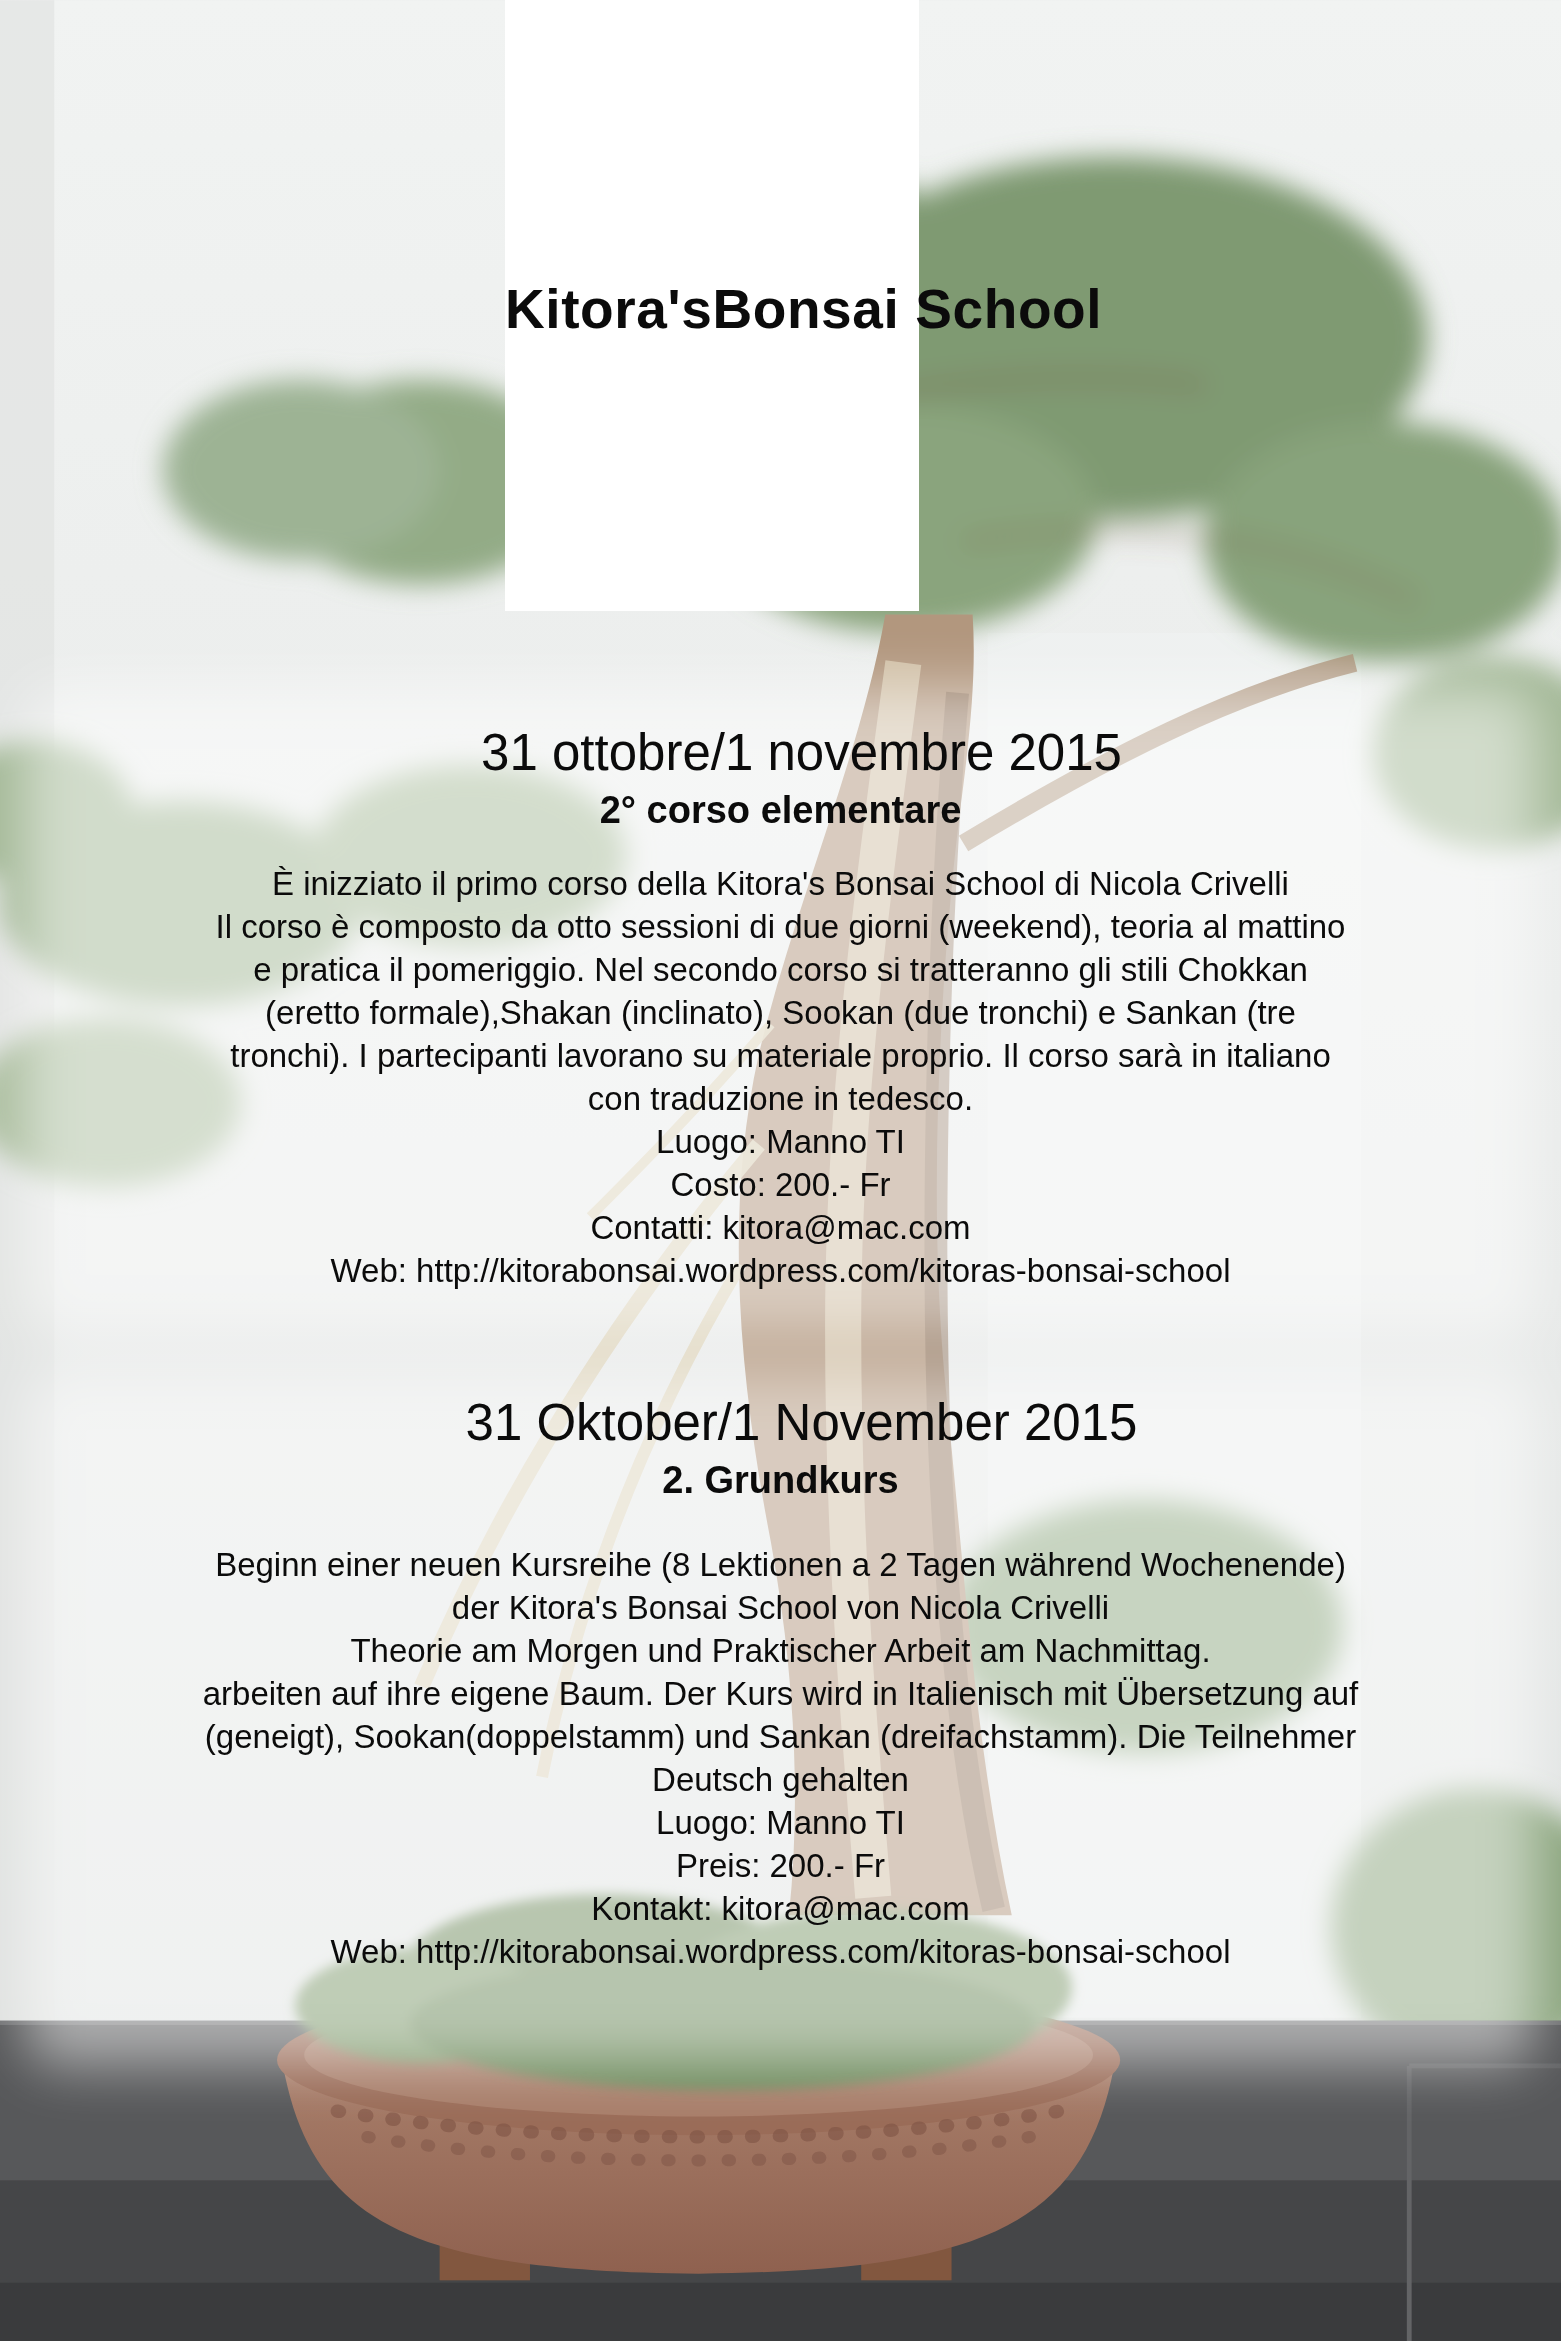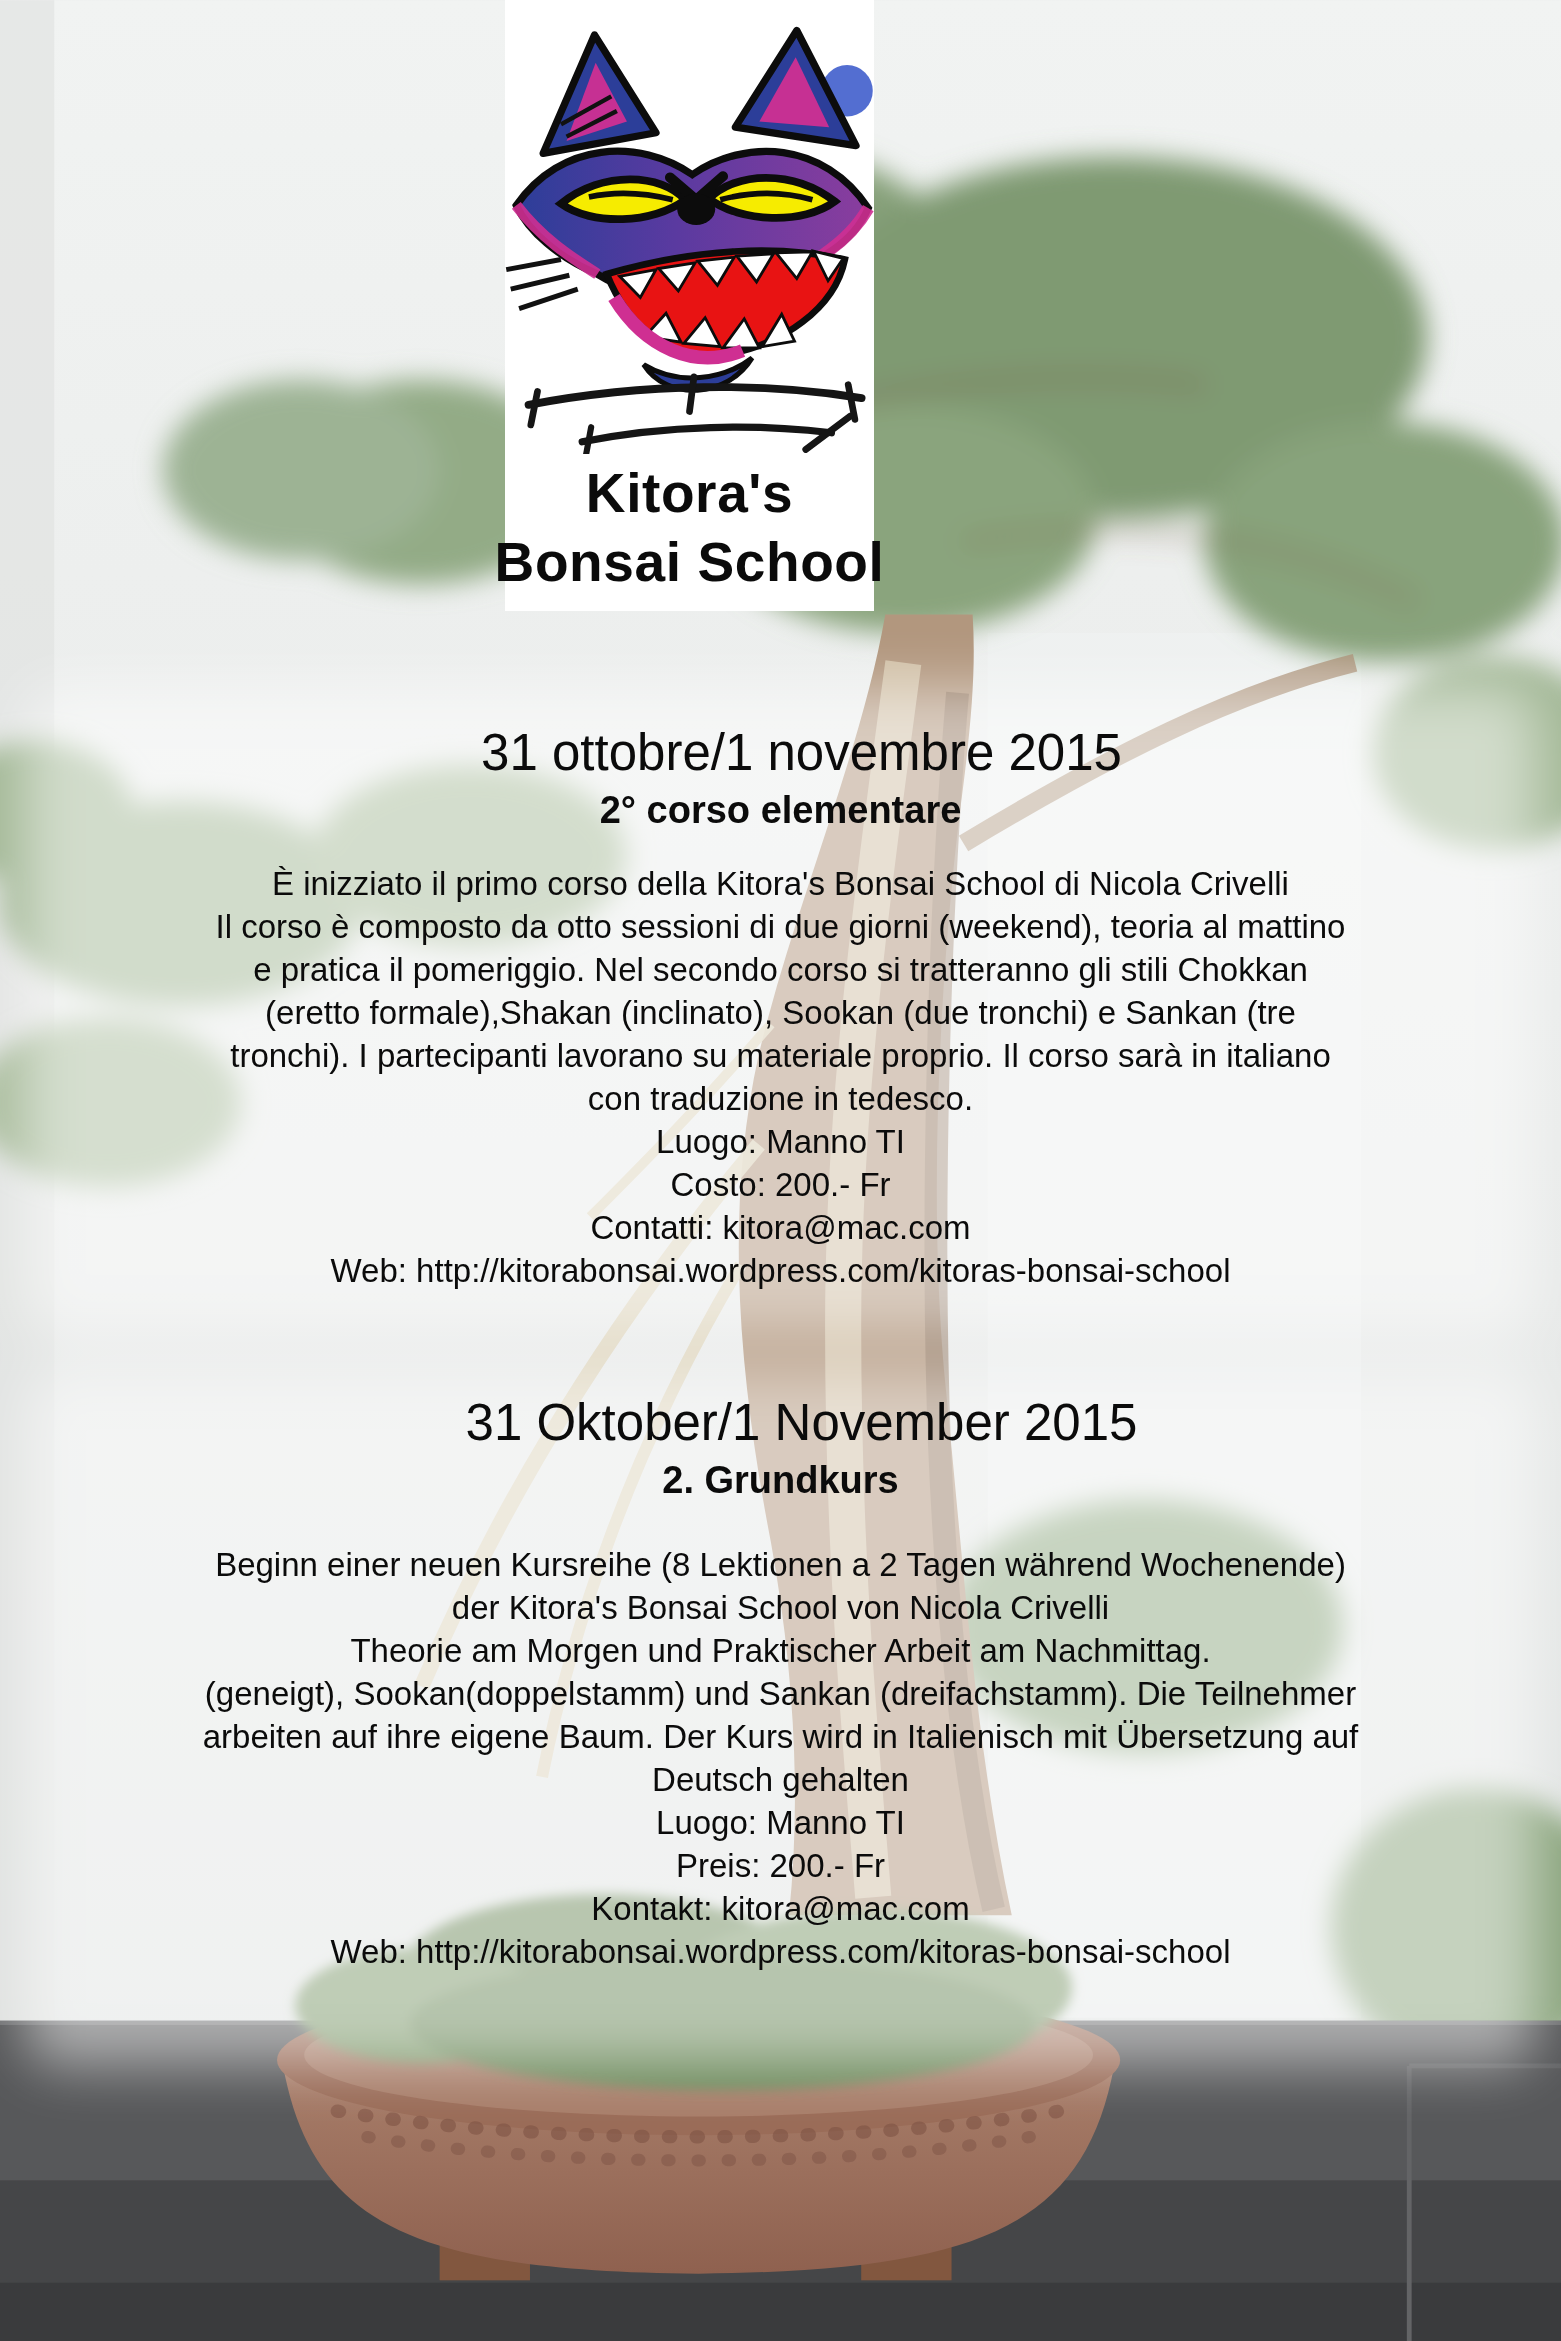--- a/index.html
+++ b/index.html
@@ -6,23 +6,23 @@
   .poster{
     position:relative;
     width:1561px;height:2342px;
     overflow:hidden;
     background:#eaecec;
     color:#0b0b0b;
     font-family:"Liberation Sans","DejaVu Sans",sans-serif;
   }
   .photo{position:absolute;left:0;top:0;width:1561px;height:2342px;}
   .logo-box{
-    position:absolute;left:505px;top:0;width:369px;height:611px;
+    position:absolute;left:505px;top:0;width:414px;height:611px;
     background:#ffffff;
-    display:flex;flex-direction:column;align-items:center;
+    display:flex;flex-direction:row;align-items:center;
   }
   .logo-art{width:425px;height:447px;margin-top:7.2px;}
   .logo-name{
     font-weight:bold;font-size:55px;line-height:61px;
     text-align:center;letter-spacing:0.6px;margin-top:8.4px;white-space:nowrap;
   }
   .section{position:absolute;left:0;width:1561px;text-align:center;}
   .date-heading{font-size:51px;line-height:60px;font-weight:400;white-space:nowrap;margin-left:42px;}
   .course-subheading{font-size:38px;line-height:55px;font-weight:bold;white-space:nowrap;}
   .body-lines{margin-top:24px;}
@@ -206,22 +206,22 @@
     </div>
   </div>
 
   <div class="section section-de">
     <div class="date-heading">31 Oktober/1 November 2015</div>
     <div class="course-subheading">2. Grundkurs</div>
     <div class="body-lines">
       <div class="body-line">Beginn einer neuen Kursreihe (8 Lektionen a 2 Tagen während Wochenende)</div>
       <div class="body-line">der Kitora's Bonsai School von Nicola Crivelli</div>
       <div class="body-line">Theorie am Morgen und Praktischer Arbeit am Nachmittag.</div>
+      <div class="body-line">arbeiten auf ihre eigene Baum. Der Kurs wird in Italienisch mit Übersetzung auf</div>
       <div class="body-line">(geneigt), Sookan(doppelstamm) und Sankan (dreifachstamm). Die Teilnehmer</div>
-      <div class="body-line">arbeiten auf ihre eigene Baum. Der Kurs wird in Italienisch mit Übersetzung auf</div>
       <div class="body-line">Deutsch gehalten</div>
       <div class="body-line">Luogo: Manno TI</div>
       <div class="body-line">Preis: 200.- Fr</div>
       <div class="body-line">Kontakt: kitora@mac.com</div>
       <div class="body-line">Web: http://kitorabonsai.wordpress.com/kitoras-bonsai-school</div>
     </div>
   </div>
 
 </div>
 

